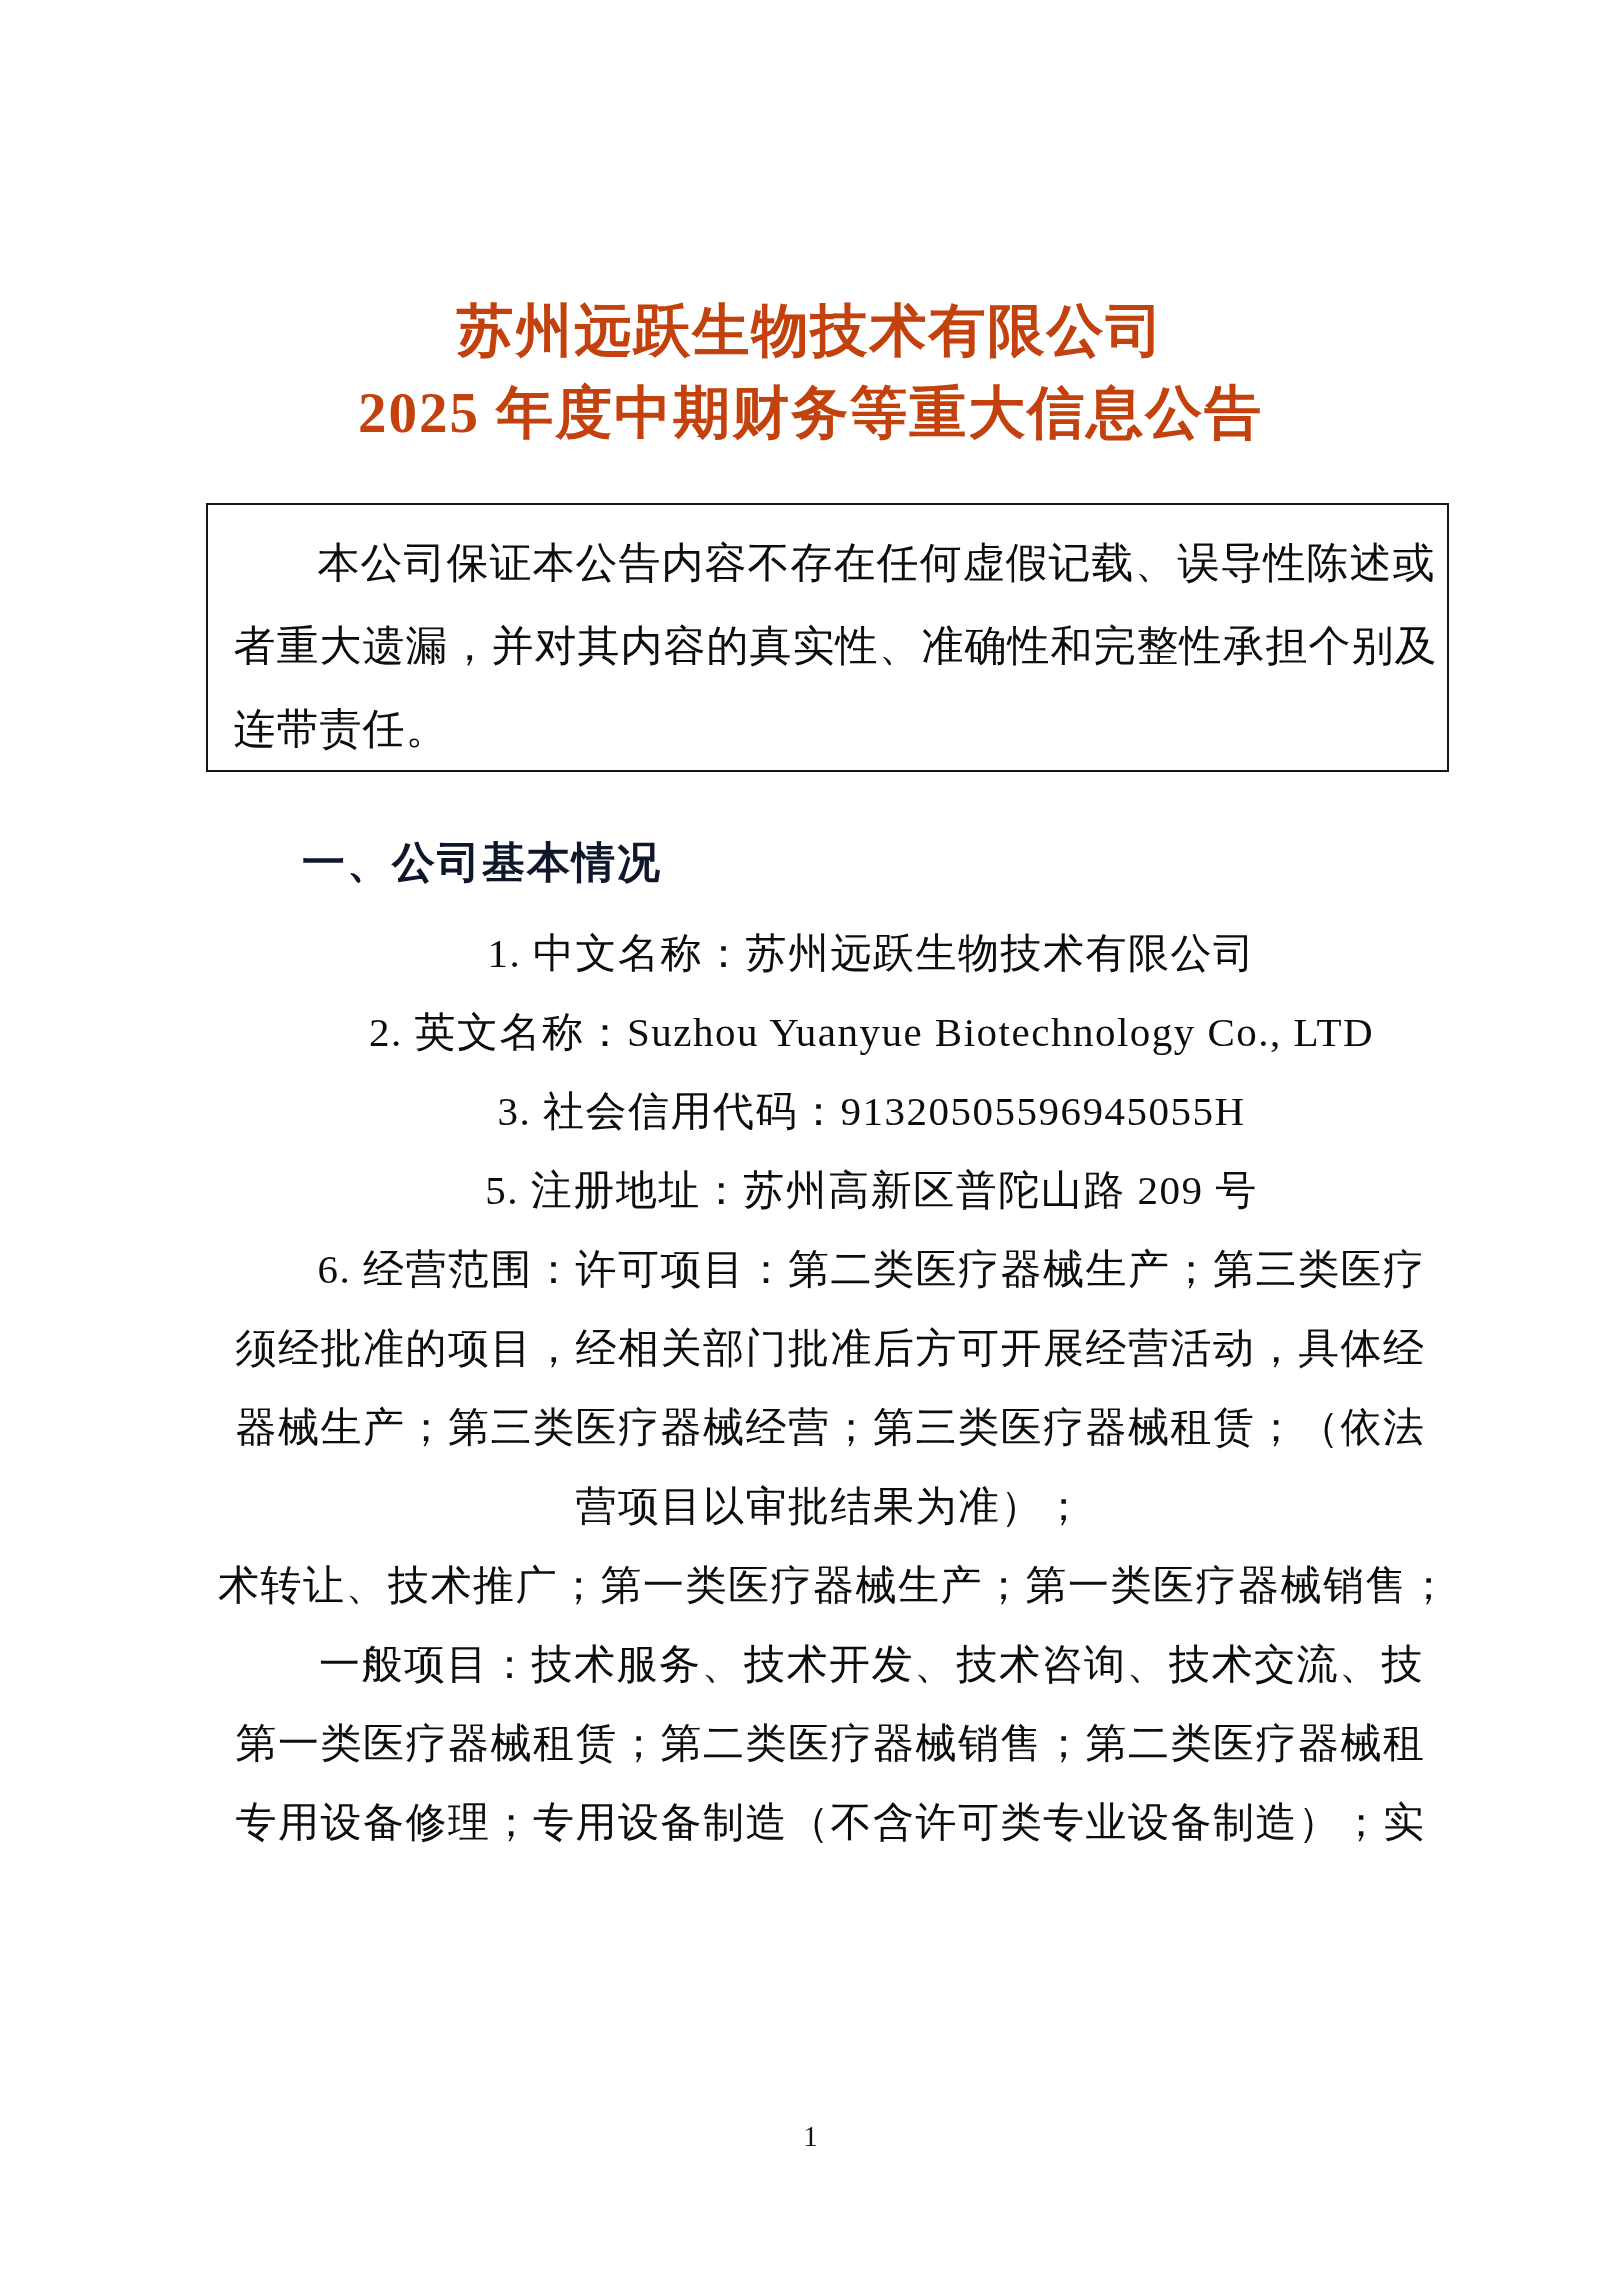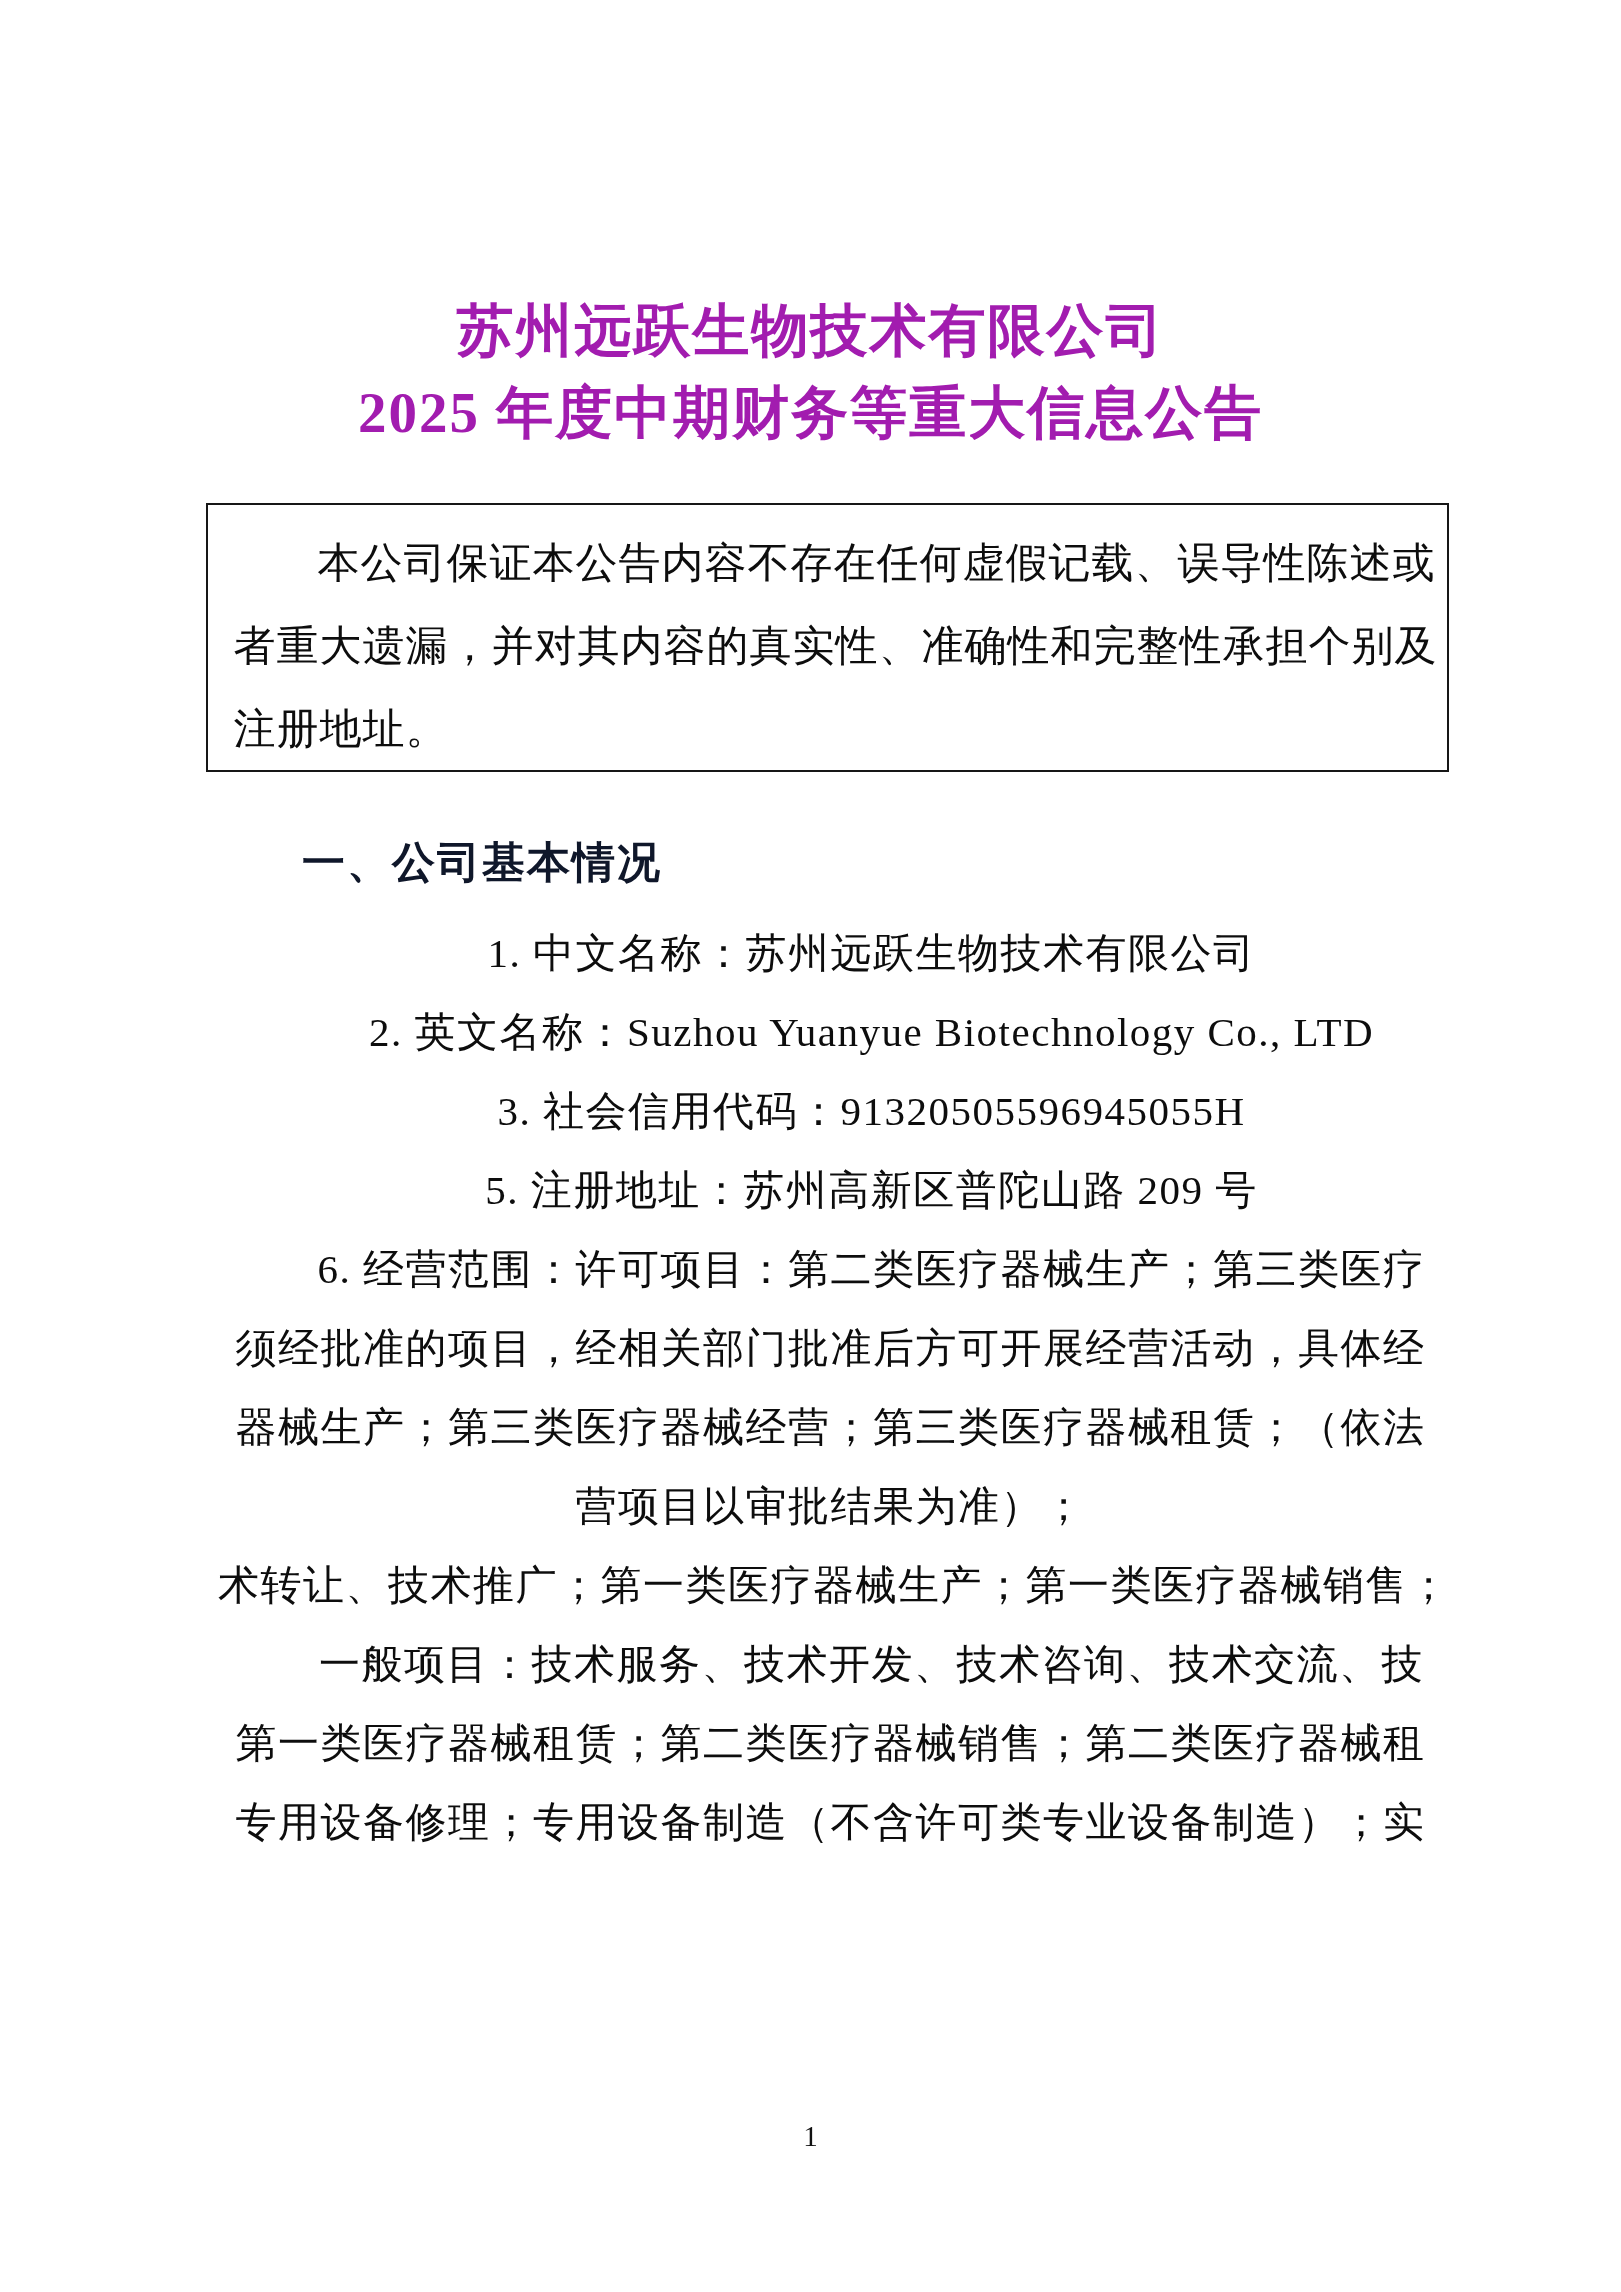--- a/index.html
+++ b/index.html
@@ -21,21 +21,21 @@
   .doc-title {
     position: absolute;
     top: 290px;
     left: 0;
     width: 100%;
     text-align: center;
     font-weight: 700;
     font-size: 57px;
     line-height: 82px;
     letter-spacing: 2px;
-    color: #a21caf;
+    color: #c2410c;
   }
   
   .disclaimer-box {
     position: absolute;
     left: 206px;
     top: 503px;
     width: 1243px;
     height: 269px;
     box-sizing: border-box;
     border: 2.9px solid var(--box-border, #161616);
@@ -97,21 +97,21 @@
 <div class="page" style="--text-color: #0d0d0d; --page-bg: #ffffff; --box-border: #161616;">
 
   <div class="doc-title">
     <div>苏州远跃生物技术有限公司</div>
     <div>2025 年度中期财务等重大信息公告</div>
   </div>
 
   <div class="disclaimer-box">
     <div class="disclaimer-line first">本公司保证本公告内容不存在任何虚假记载、误导性陈述或</div>
     <div class="disclaimer-line">者重大遗漏，并对其内容的真实性、准确性和完整性承担个别及</div>
-    <div class="disclaimer-line">注册地址。</div>
+    <div class="disclaimer-line">连带责任。</div>
   </div>
 
   <div class="section-heading">一、公司基本情况</div>
 
   <div class="body-block">
     <div class="bline indent">1. 中文名称：苏州远跃生物技术有限公司</div>
     <div class="bline indent">2. 英文名称：Suzhou Yuanyue Biotechnology Co., LTD</div>
     <div class="bline indent">3. 社会信用代码：91320505596945055H</div>
     <div class="bline indent">5. 注册地址：苏州高新区普陀山路 209 号</div>
     <div class="bline indent">6. 经营范围：许可项目：第二类医疗器械生产；第三类医疗</div>

